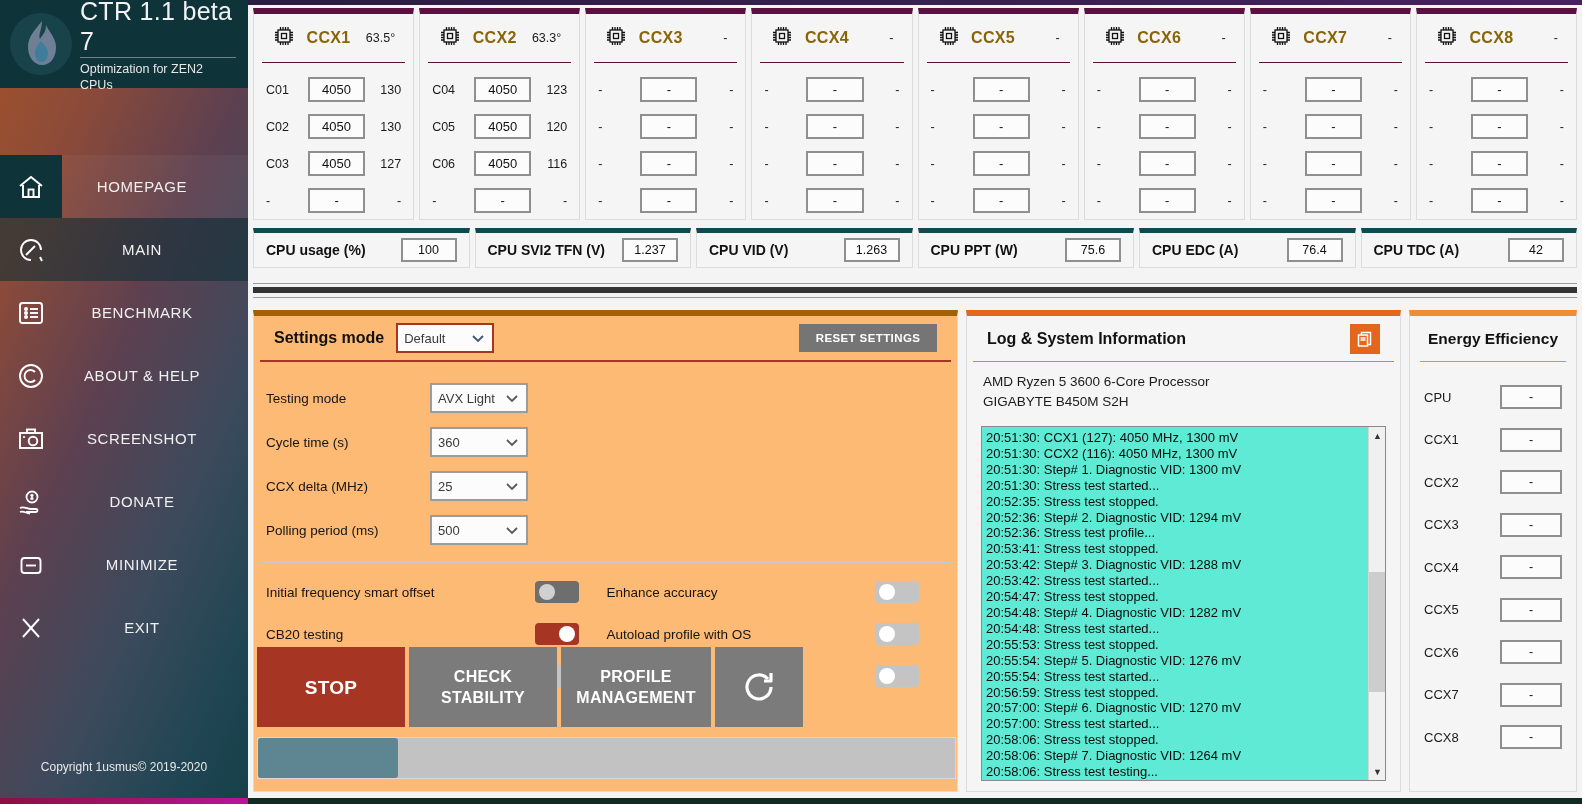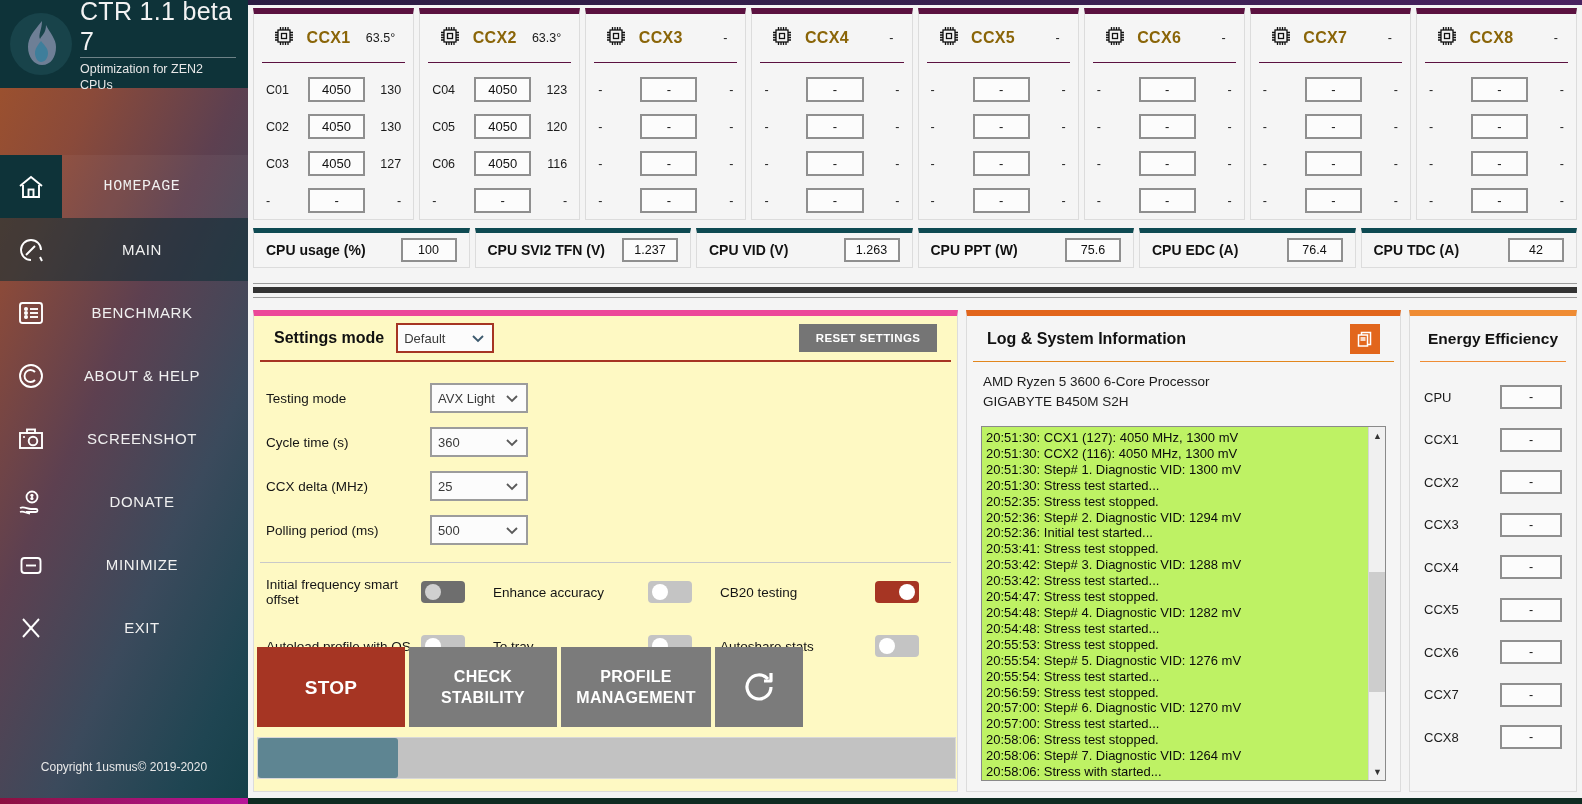--- a/index.html
+++ b/index.html
@@ -40,21 +40,21 @@
     position: relative;
     height: 63px; display: flex; align-items: center; cursor: pointer;
   }
   .nav-item .ico {
     width: 62px; flex: 0 0 62px; display: flex; align-items: center; justify-content: center;
   }
   .nav-item .lbl {
     flex: 1; text-align: center; font-size: 15px; letter-spacing: .6px;
     color: #f0f0f0; padding-right: 26px;
   }
-  .nav-item.active { background: rgba(255,255,255,0.045); font-family: Liberation Mono, monospace; }
+  .nav-item.active { background: rgba(255,255,255,0.045); }
   .nav-item.active .ico { background: #0e3339; height: 63px; }
   .nav-item.dark-row { background: rgba(10,45,52,0.55); }
   .copyright {
     position: absolute; bottom: 30px; width: 248px; text-align: center;
     font-size: 12px; color: #e9e9e9;
   }
   #sidebar-bottom-strip {
     position: absolute; bottom: 0; left: 0; width: 248px; height: 6px;
     background: linear-gradient(90deg, #8b1040, #b8159a);
   }
@@ -130,22 +130,22 @@
 
   
   #lower {
     position: absolute; top: 310px; left: 5px; width: 1324px; height: 482px;
     display: flex; gap: 8px;
   }
   .panel { background: #f5f5f5; border: 1px solid #dcdcdc; }
 
   
   #settings-panel {
-    width: 705px; flex: 0 0 705px; border-top: 6px solid #ec4899;
-    position: relative; background: #fef9c3;
+    width: 705px; flex: 0 0 705px; border-top: 6px solid #a16207;
+    position: relative; background: #fdba74;
   }
   .settings-head {
     height: 46px; display: flex; align-items: center; padding: 0 14px;
     border-bottom: 2px solid #a63523; margin: 0 6px;
   }
   .settings-head h2 { font-size: 16px; font-weight: bold; color: #111; }
   .select-box {
     margin-left: 12px; height: 30px; min-width: 98px;
     border: 2px solid #9c9c9c; background: #fcfcfc;
     display: flex; align-items: center; padding: 0 6px; cursor: pointer;
@@ -158,22 +158,22 @@
     color: #fff; font-size: 11.5px; font-weight: bold; letter-spacing: .4px;
     display: flex; align-items: center; justify-content: center; cursor: pointer;
   }
   .opt-rows { padding: 14px 0 0 12px; }
   .opt-row { display: flex; align-items: center; height: 44px; gap: 42px; }
   .opt-label { width: 122px; font-size: 13.5px; color: #151515; }
   .opt-row .select-box { margin-left: 0; width: 86px; }
 
   .toggle-sep { margin: 10px 6px 0 6px; height: 1px; background: #c9c9c9; }
   .toggle-grid {
-    display: grid; grid-template-columns: repeat(3, 1fr);
-    row-gap: 16px; padding: 10px 10px 0 12px;
+    display: grid; grid-template-columns: repeat(2, 1fr);
+    row-gap: 4px; padding: 10px 10px 0 12px;
   }
   .tgl-cell { display: flex; align-items: center; height: 38px; }
   .tgl-label { flex: 1; font-size: 13.5px; color: #151515; }
   .switch {
     width: 44px; height: 22px; border-radius: 4px; background: #c4c4c4;
     position: relative; cursor: pointer; flex: 0 0 44px; margin-right: 28px;
   }
   .switch .knob {
     position: absolute; top: 3px; left: 4px; width: 16px; height: 16px;
     border-radius: 50%; background: #fff;
@@ -222,21 +222,21 @@
   }
   .log-head h2 { font-size: 16px; font-weight: bold; color: #111; flex: 1; }
   .copy-btn {
     width: 30px; height: 30px; background: #e2661c;
     display: flex; align-items: center; justify-content: center; cursor: pointer;
   }
   .sysinfo { padding: 10px 16px 0 16px; }
   .sysinfo div { font-size: 13.5px; color: #1b1b1b; line-height: 20px; }
   .log-box {
     position: absolute; left: 14px; top: 110px; right: 14px; bottom: 10px;
-    border: 1px solid #8a8a8a; background: #bef264; display: flex;
+    border: 1px solid #8a8a8a; background: #5eead4; display: flex;
     overflow: hidden;
   }
   .log-lines {
     flex: 1; padding: 3px 0 0 4px; overflow: hidden;
   }
   .log-lines div {
     font-family: "Liberation Sans", sans-serif;
     font-size: 13px; line-height: 15.9px; color: #0b0b0b; white-space: nowrap;
   }
   .log-scroll {
@@ -853,36 +853,36 @@
           <div>GIGABYTE B450M S2H</div>
         </div>
         <div class="log-box">
           <div class="log-lines" id="log-lines">
               <div>20:51:30: CCX1 (127): 4050 MHz, 1300 mV</div>
               <div>20:51:30: CCX2 (116): 4050 MHz, 1300 mV</div>
               <div>20:51:30: Step# 1. Diagnostic VID: 1300 mV</div>
               <div>20:51:30: Stress test started...</div>
               <div>20:52:35: Stress test stopped.</div>
               <div>20:52:36: Step# 2. Diagnostic VID: 1294 mV</div>
-              <div>20:52:36: Initial test started...</div>
+              <div>20:52:36: Stress test profile...</div>
               <div>20:53:41: Stress test stopped.</div>
               <div>20:53:42: Step# 3. Diagnostic VID: 1288 mV</div>
               <div>20:53:42: Stress test started...</div>
               <div>20:54:47: Stress test stopped.</div>
               <div>20:54:48: Step# 4. Diagnostic VID: 1282 mV</div>
               <div>20:54:48: Stress test started...</div>
               <div>20:55:53: Stress test stopped.</div>
               <div>20:55:54: Step# 5. Diagnostic VID: 1276 mV</div>
               <div>20:55:54: Stress test started...</div>
               <div>20:56:59: Stress test stopped.</div>
               <div>20:57:00: Step# 6. Diagnostic VID: 1270 mV</div>
               <div>20:57:00: Stress test started...</div>
               <div>20:58:06: Stress test stopped.</div>
               <div>20:58:06: Step# 7. Diagnostic VID: 1264 mV</div>
-              <div>20:58:06: Stress with started...</div>
+              <div>20:58:06: Stress test testing...</div>
             </div>
           <div class="log-scroll">
             <div class="arr up">▲</div>
             <div class="thumb"></div>
             <div class="arr dn">▼</div>
           </div>
         </div>
       </div>
 
       <div id="energy-panel" class="panel">

